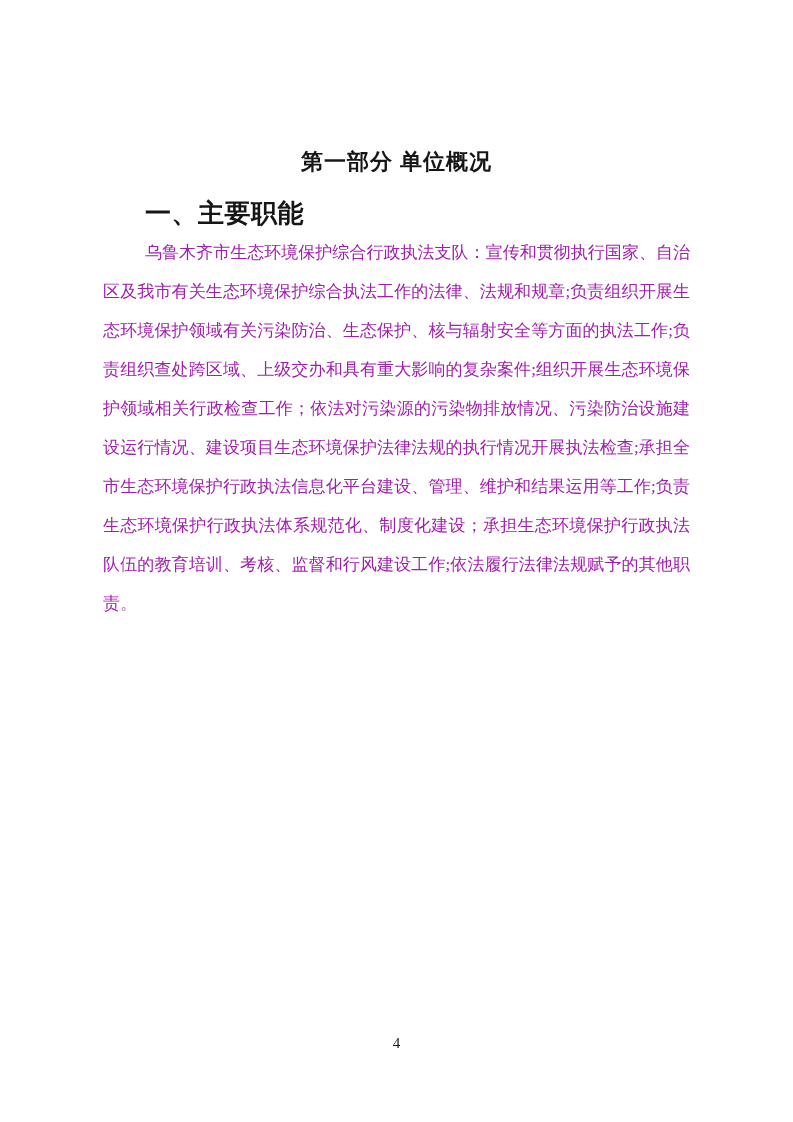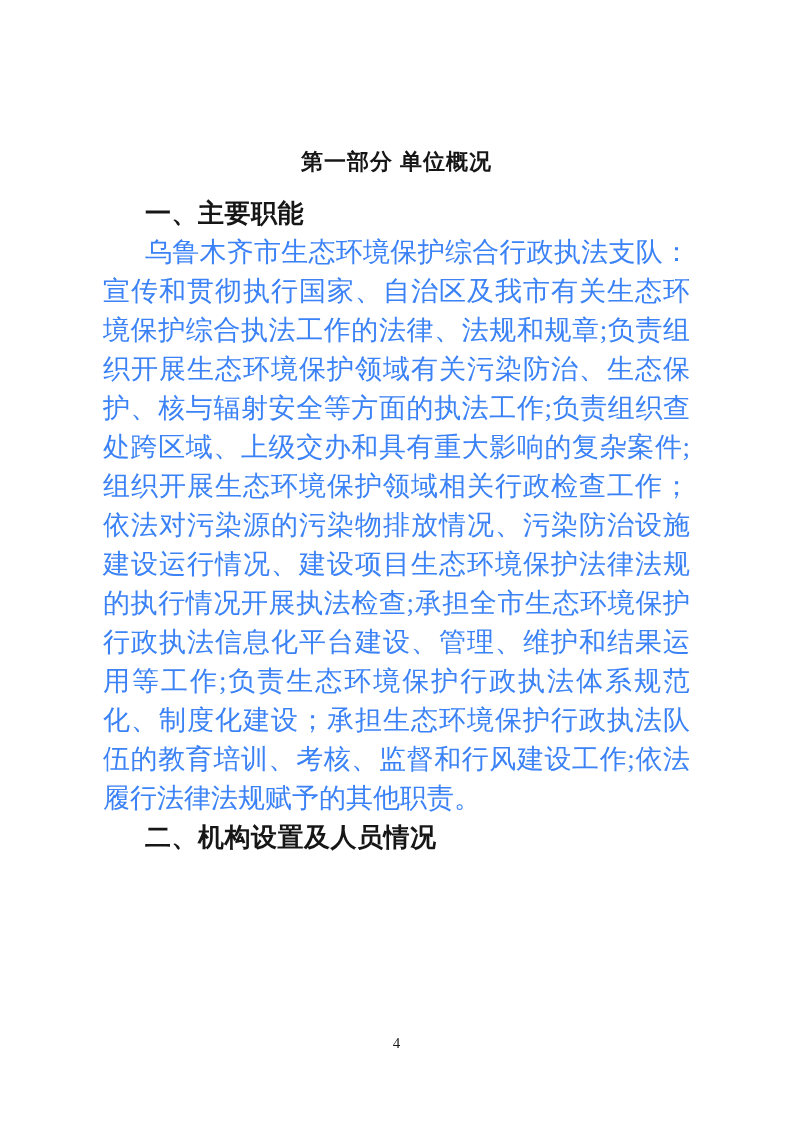--- a/index.html
+++ b/index.html
@@ -33,26 +33,26 @@
     font-family: "Liberation Sans", sans-serif;
     font-weight: bold;
     font-size: 26px;
     line-height: 39px;
     text-indent: 42px;
     margin-top: 13px;
     color: #161616;
     letter-spacing: 0.5px;
   }
   .body-para {
-    font-size: 27px;
+    font-size: 17px;
     line-height: 39px;
     text-align: justify;
     text-justify: inter-character;
     text-indent: 42px;
-    color: #3b82f6;
+    color: #a21caf;
   }
   .page-number {
     position: absolute;
     top: 1032px;
     left: 0;
     width: 793px;
     text-align: center;
     font-size: 15px;
     line-height: 22px;
     color: #1c1c1c;
@@ -62,19 +62,18 @@
 <body>
 
 <div class="page">
 
   <h1 class="doc-title">第一部分 单位概况</h1>
 
   <h2 class="section-heading">一、主要职能</h2>
 
   <p class="body-para">乌鲁木齐市生态环境保护综合行政执法支队：宣传和贯彻执行国家、自治区及我市有关生态环境保护综合执法工作的法律、法规和规章;负责组织开展生态环境保护领域有关污染防治、生态保护、核与辐射安全等方面的执法工作;负责组织查处跨区域、上级交办和具有重大影响的复杂案件;组织开展生态环境保护领域相关行政检查工作；依法对污染源的污染物排放情况、污染防治设施建设运行情况、建设项目生态环境保护法律法规的执行情况开展执法检查;承担全市生态环境保护行政执法信息化平台建设、管理、维护和结果运用等工作;负责生态环境保护行政执法体系规范化、制度化建设；承担生态环境保护行政执法队伍的教育培训、考核、监督和行风建设工作;依法履行法律法规赋予的其他职责。</p>
 
-  <h2 class="section-heading" style="margin-top: 0;">二、机构设置及人员情况</h2>
 
 
 
   <div class="page-number">4</div>
 
 </div>
 
 </body></html>

